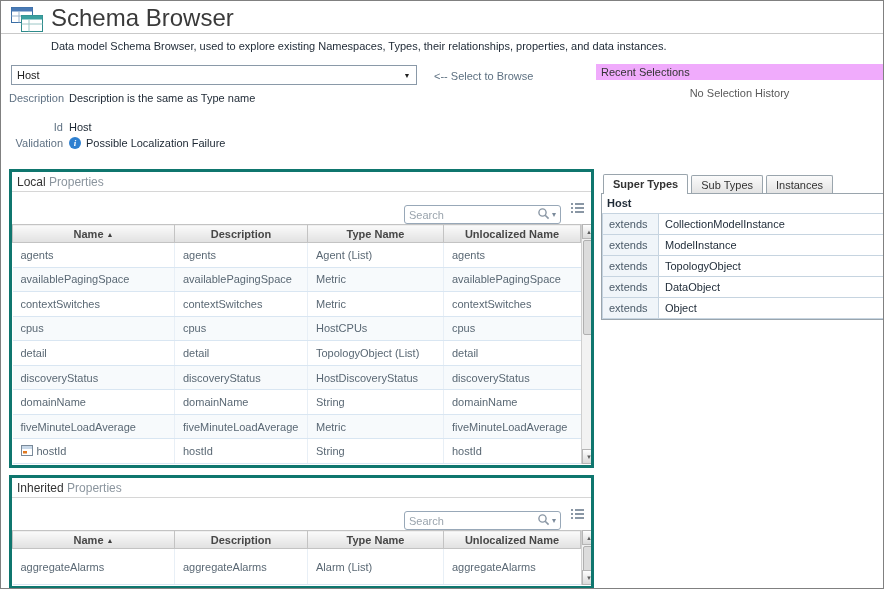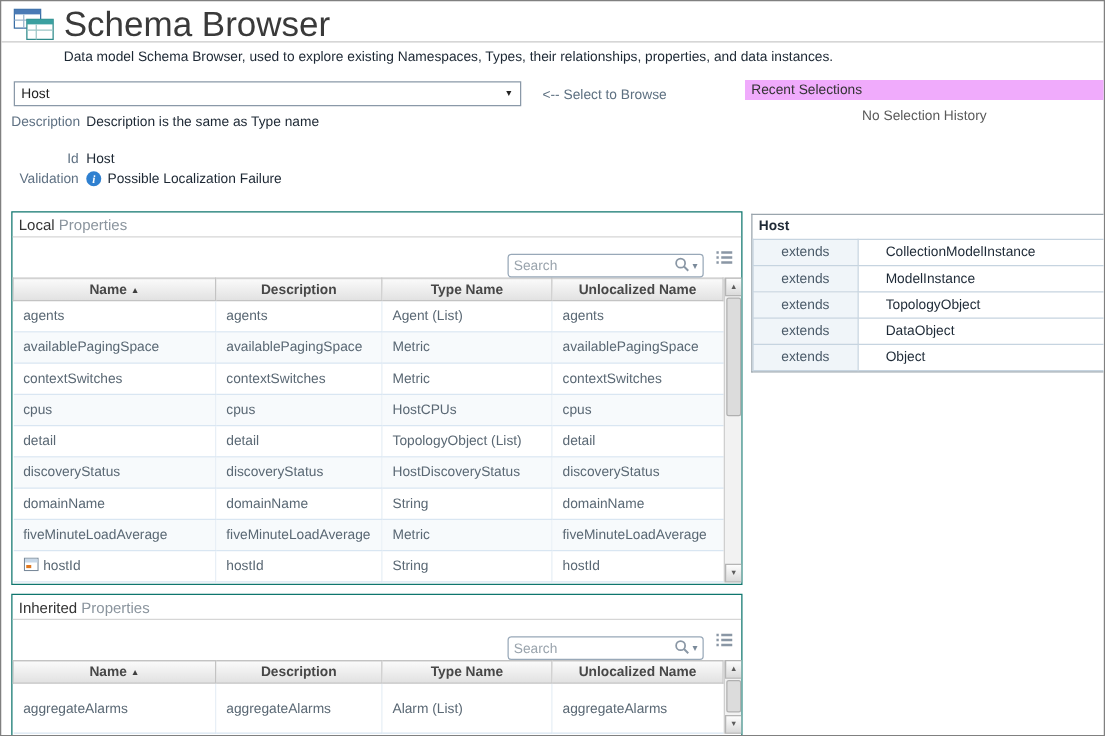--- a/index.html
+++ b/index.html
@@ -4,21 +4,21 @@
 <style>
   * { margin:0; padding:0; box-sizing:border-box; }
   html,body { width:884px; height:589px; }
   body {
     position:relative; overflow:hidden; background:#fff;
     border:1px solid #808080;
     font-family:"Liberation Sans", sans-serif; font-size:11px; color:#333;
   }
   
   .app-icon { position:absolute; left:9px; top:5px; }
-  .page-title { position:absolute; left:50px; top:3px; font-size:28px; font-weight:normal; color:#3a3a3a; }
+  .page-title { position:absolute; left:50px; top:3px; font-size:24px; font-weight:normal; color:#3a3a3a; }
   .header-rule { position:absolute; left:0; right:0; top:32px; height:1px; background:#c9c9c9; }
   .subtitle { position:absolute; left:50px; top:39px; color:#1c2733; }
 
   
   .type-select { position:absolute; left:10px; top:64px; width:406px; height:20px;
     border:1px solid #8a99a8; background:#fff; display:flex; align-items:center; padding-left:5px; cursor:default; }
   .type-select .value { color:#222; }
   .type-select .arrow-btn { margin-left:auto; width:18px; height:100%; display:flex; align-items:center; justify-content:center; font-size:7px; color:#222; }
   .select-hint { position:absolute; left:433px; top:69px; color:#5d7081; }
 
@@ -29,21 +29,21 @@
 
   
   .detail-row { position:absolute; left:8px; display:flex; align-items:center; }
   .detail-label { width:54px; text-align:right; color:#5f7183; margin-right:6px; flex:none; }
   .detail-value { color:#1c2733; }
   .info-icon { display:inline-block; width:12px; height:12px; border-radius:50%; background:#2f80d0;
     color:#fff; font-size:9px; font-style:italic; font-weight:bold; text-align:center; line-height:12px;
     margin-right:5px; font-family:"Liberation Serif", serif; }
 
   
-  .panel { position:absolute; border:1px solid #0f766e; background:#fff; overflow:hidden; }
+  .panel { position:absolute; border:3px solid #0f766e; background:#fff; overflow:hidden; }
   #local-panel { left:8px; top:168px; width:585px; height:299px; }
   #inherited-panel { left:8px; top:474px; width:585px; height:114px; }
   .panel-title { height:20px; padding:3px 5px; font-size:12px; color:#333; border-bottom:1px solid #d6d6d6; }
   .panel-title .t2 { color:#8b959e; }
   .toolbar { height:32px; display:flex; align-items:flex-end; justify-content:flex-end; padding-right:30px; position:relative; }
   .search-box { width:157px; height:19px; border:1px solid #98a8b8; border-radius:3px;
     display:flex; align-items:center; padding:0 4px; background:#fff; }
   .search-box input { border:none; outline:none; flex:1; min-width:0; font:inherit; color:#444; background:transparent; }
   .search-box input::placeholder { color:#9aa4ad; }
   .search-caret { font-size:8px; color:#7a8a9a; margin-left:2px; }
@@ -73,21 +73,21 @@
   
   #right-panel { position:absolute; left:600px; top:170px; right:0; }
   .tabs { display:flex; align-items:flex-end; height:22px; padding-left:2px; }
   .tab { border:1px solid #9aa5ad; border-bottom:none; border-radius:2px 2px 0 0;
     background:linear-gradient(#fbfbfb,#e3e3e3); padding:3px 9px 2px; margin-right:3px; color:#333;
     position:relative; z-index:1; cursor:pointer; white-space:nowrap; }
   .tab.active { background:#fff; font-weight:bold; z-index:3; margin-bottom:-1px; padding-bottom:4px; }
   .tab-content { position:relative; z-index:2; border:1px solid #9aa5ad; border-right:none; background:#fff; }
   .type-header { font-weight:bold; color:#1f2a36; padding:3px 5px; height:19px; }
   table.relations { width:100%; border-collapse:collapse; }
-  table.relations td { height:21px; border:1px solid #c6d4e0; padding:0 22px; overflow:hidden; white-space:nowrap; }
+  table.relations td { height:21px; border:1px solid #c6d4e0; padding:0 6px; overflow:hidden; white-space:nowrap; }
   table.relations td.kw { width:56px; background:#f0f5f9; color:#4a5a68; }
   table.relations td.tp { color:#1d2936; }
   table.relations td:last-child { border-right:none; }
 </style>
 </head>
 <body>
 
 <span class="app-icon">
   <svg width="34" height="28" viewBox="0 0 34 28">
     <rect x="1.5" y="1.5" width="21" height="15" fill="#ffffff" stroke="#3a6ea5"></rect>
@@ -299,20 +299,25 @@
     </table>
     <div class="vscroll">
       <div class="btn up">▲</div>
       <div class="thumb"></div>
       <div class="btn down">▼</div>
     </div>
   </div>
 </div>
 
 <div id="right-panel">
+  <div class="tabs">
+    <div class="tab active">Super Types</div>
+    <div class="tab">Sub Types</div>
+    <div class="tab">Instances</div>
+  </div>
   <div class="tab-content">
     <div class="type-header">Host</div>
     <table class="relations">
       <tbody>
         <tr>
           <td class="kw">extends</td>
           <td class="tp">CollectionModelInstance</td>
         </tr>
         <tr>
           <td class="kw">extends</td>

